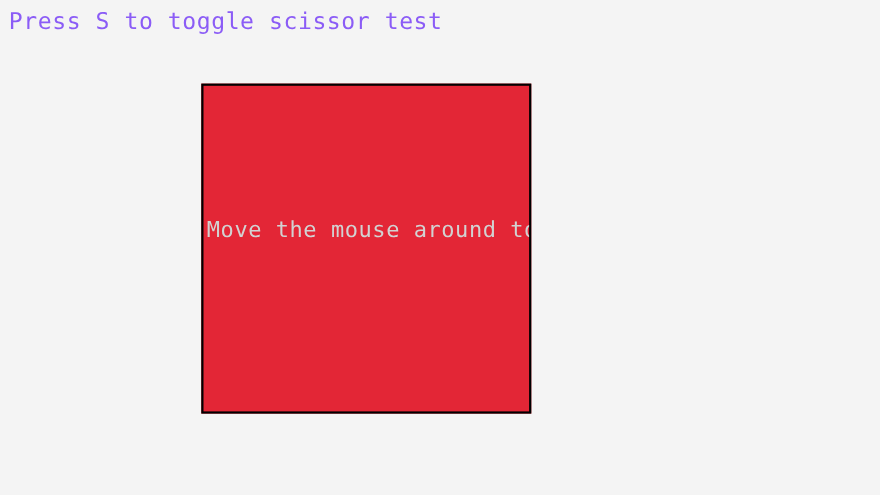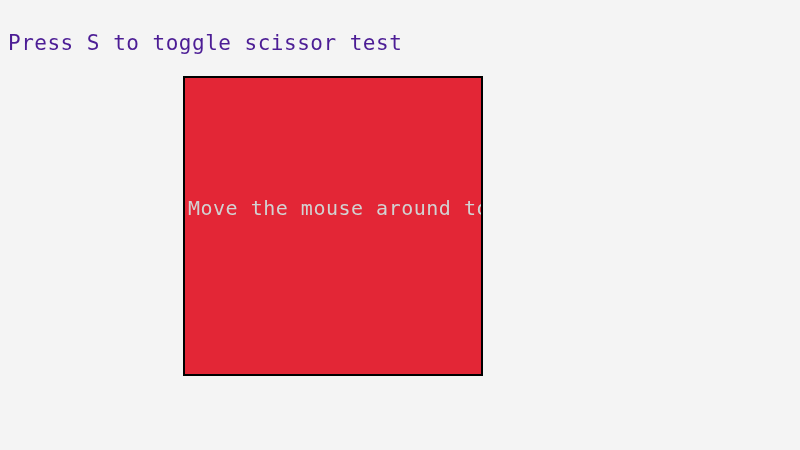--- a/index.html
+++ b/index.html
@@ -25,26 +25,25 @@
 
   
   .hint-text {
     position: absolute;
     left: 8px;
     top: 6px;
     font-family: "DejaVu Sans Mono", "Liberation Mono", monospace;
     font-size: 21px;
     line-height: 26px;
     letter-spacing: 0.5px;
-    color: #4c1d95;
+    color: #8b5cf6;
     white-space: nowrap;
     font-weight: 400;
     -webkit-font-smoothing: none;
     text-rendering: optimizeSpeed;
-    margin-top: 24px;
   }
 
   
   .scissor-rect {
     position: absolute;
     left: 183px;
     top: 76px;
     width: 300px;
     height: 300px;
     background: #e32636;

